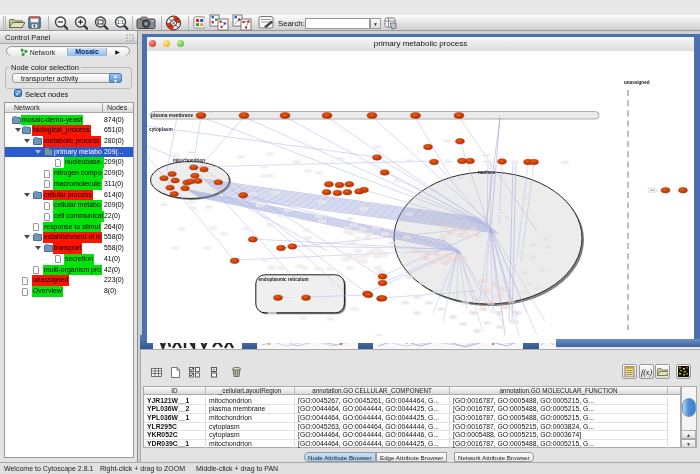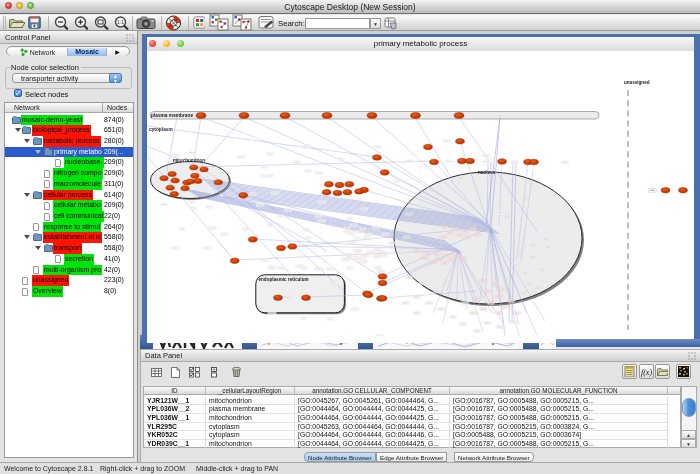--- a/index.html
+++ b/index.html
@@ -49,26 +49,20 @@
 .th{position:absolute;top:0;height:8px;line-height:8px;text-align:center;font-size:6.3px;color:#222;border-right:1px solid #bbb;white-space:nowrap;overflow:hidden;}
 .td{position:absolute;height:8.7px;line-height:8.5px;font-size:6.8px;white-space:nowrap;overflow:hidden;color:#111;border-right:1px solid #ddd;}
 #dsb{left:540px;top:36px;width:16px;height:62px;background:#f4f4f4;border:1px solid #aaa;}
 .dtab{position:absolute;top:0;height:10px;line-height:10px;font-size:6.2px;padding:0 3px;border:1px solid #9a9a9a;background:linear-gradient(#fdfdfd,#e4e4e4);color:#222;}
 
 #status{left:0;top:462px;width:700px;height:12px;background:#e0e0e0;border-top:1px solid #a8a8a8;font-size:7px;color:#222;}
 </style></head>
 <body>
 <div id="app">
 
-  <div class="abs" id="titlebar">
-    <div class="tl" style="left:5px;background:radial-gradient(circle at 35% 30%,#ff9a8a,#e33e32 70%);border:0.5px solid #b5261d;"></div>
-    <div class="tl" style="left:16px;background:radial-gradient(circle at 35% 30%,#ffe9a8,#f5b41e 70%);border:0.5px solid #c78e16;"></div>
-    <div class="tl" style="left:27px;background:radial-gradient(circle at 35% 30%,#c8f0a0,#67c439 70%);border:0.5px solid #4e9427;"></div>
-    <div class="t">Cytoscape Desktop (New Session)</div>
-  </div>
 
   <div class="abs" id="cp">
     <div class="abs" id="cphead">Control Panel<svg style="position:absolute;right:3px;top:3px;" width="8" height="8" viewBox="0 0 8 8">
           <circle cx="1" cy="1" r="0.7" fill="#888"></circle>
           <circle cx="4" cy="1" r="0.7" fill="#888"></circle>
           <circle cx="7" cy="1" r="0.7" fill="#888"></circle>
           <circle cx="1" cy="4" r="0.7" fill="#888"></circle>
           <circle cx="7" cy="4" r="0.7" fill="#888"></circle>
           <circle cx="1" cy="7" r="0.7" fill="#888"></circle>
           <circle cx="4" cy="7" r="0.7" fill="#888"></circle>
@@ -833,30 +827,20 @@
           <ellipse cx="518.5" cy="139.3" rx="4.4" ry="2.7" fill="url(#ng)" stroke="#a03000" stroke-width="0.5"></ellipse>
           <ellipse cx="536.0" cy="139.3" rx="4.4" ry="2.7" fill="url(#ng)" stroke="#a03000" stroke-width="0.5"></ellipse>
           <rect x="501" y="137.3" width="9" height="4" rx="2" fill="#fbfbfb" stroke="#c0c0c0" stroke-width="0.5"></rect>
           <line x1="503" y1="139.3" x2="508" y2="139.3" stroke="#909090" stroke-width="0.8"></line>
         </svg>
     </div>
   </div>
   <div class="abs" id="netbluebar"></div>
 
   <div class="abs" id="dp">
-    <div class="abs" id="dphead">Data Panel<svg style="position:absolute;right:4px;top:2px;" width="8" height="8" viewBox="0 0 8 8">
-          <circle cx="1" cy="1" r="0.7" fill="#888"></circle>
-          <circle cx="4" cy="1" r="0.7" fill="#888"></circle>
-          <circle cx="7" cy="1" r="0.7" fill="#888"></circle>
-          <circle cx="1" cy="4" r="0.7" fill="#888"></circle>
-          <circle cx="7" cy="4" r="0.7" fill="#888"></circle>
-          <circle cx="1" cy="7" r="0.7" fill="#888"></circle>
-          <circle cx="4" cy="7" r="0.7" fill="#888"></circle>
-          <circle cx="7" cy="7" r="0.7" fill="#888"></circle>
-        </svg></div>
     <div id="dpicons">
         <svg style="position:absolute;left:10px;top:17px;" width="11" height="11" viewBox="0 0 11 11">
           <rect x="0.5" y="1.5" width="10" height="8" fill="#fff" stroke="#555" stroke-width="0.8"></rect>
           <line x1="0.5" y1="4" x2="10.5" y2="4" stroke="#555" stroke-width="0.8"></line>
           <line x1="0.5" y1="6.5" x2="10.5" y2="6.5" stroke="#555" stroke-width="0.8"></line>
           <line x1="4" y1="1.5" x2="4" y2="9.5" stroke="#555" stroke-width="0.8"></line>
           <line x1="7.5" y1="1.5" x2="7.5" y2="9.5" stroke="#555" stroke-width="0.8"></line>
         </svg>
         <svg style="position:absolute;left:29px;top:17px;" width="11" height="11" viewBox="0 0 11 11">
           <path d="M1.5 0.5 L7 0.5 L9.5 3 L9.5 10.5 L1.5 10.5 Z" fill="#fff" stroke="#555" stroke-width="0.8"></path>

